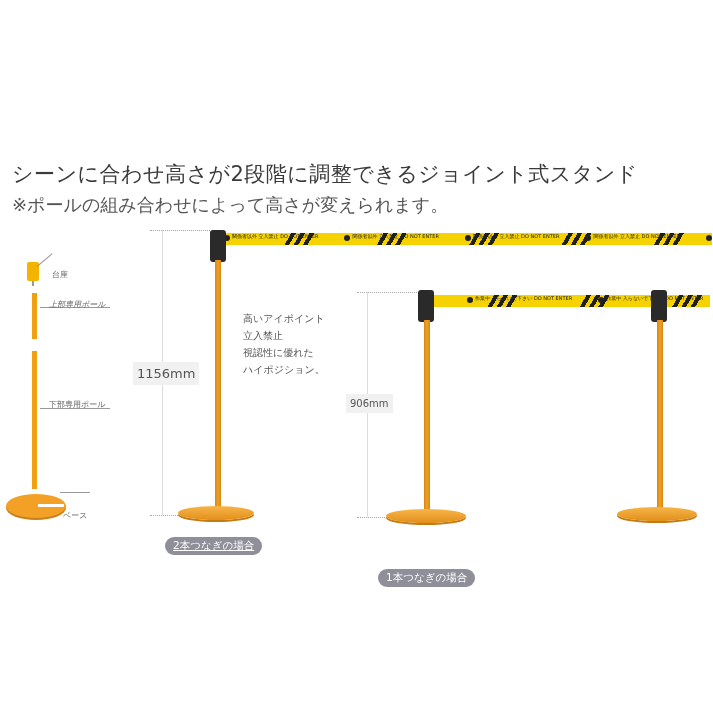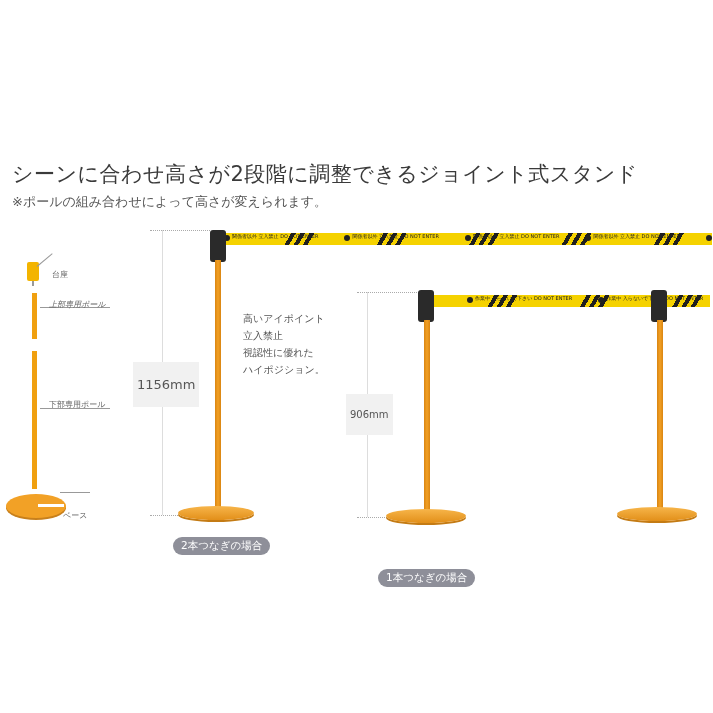--- a/index.html
+++ b/index.html
@@ -1,34 +1,34 @@
 <!DOCTYPE html>
 <html><head>
 <meta charset="utf-8">
 <style>
   html,body{margin:0;padding:0;background:#ffffff;}
   body{width:713px;height:713px;position:relative;overflow:hidden;font-family:"DejaVu Sans","Liberation Sans",sans-serif;color:#444;}
   .abs{position:absolute;}
   .title{left:12px;top:160px;font-size:21px;color:#3a3a3a;letter-spacing:0.5px;white-space:nowrap;}
-  .subtitle{left:12px;top:193px;font-size:13px;color:#555;white-space:nowrap;}
+  .subtitle{left:12px;top:193px;font-size:18px;color:#555;white-space:nowrap;}
 
   
   .part-head{left:27px;top:262px;width:12px;height:19px;background:#f3b400;border-radius:2px;}
   .part-pin{left:32px;top:281px;width:2px;height:5px;background:#999;}
   .part-upper{left:32px;top:293px;width:5px;height:46px;background:#f0a010;}
   .part-lower{left:32px;top:351px;width:5px;height:138px;background:#f0a010;}
   .part-base{left:6px;top:494px;width:60px;height:24px;border-radius:50%;background:#f2a126;box-shadow:0 2px 0 #c8801c;}
   .part-base-slot{left:38px;top:504px;width:26px;height:3px;background:#fff;}
   .part-label{font-size:8px;color:#666;white-space:nowrap;}
   .leader{height:1px;background:#999;}
 
   
   .dim-v{width:1px;background:#ddd;}
   .dim-dots{height:0;border-top:1px dotted #aaa;}
-  .dim-box{background:#f1f1f1;color:#555;padding:15px 4px;white-space:nowrap;}
+  .dim-box{background:#f1f1f1;color:#555;padding:4px 4px;white-space:nowrap;}
 
   
   .pole{width:6px;background:linear-gradient(90deg,#d98512,#f2a024,#d98512);}
   .cap{width:16px;height:32px;background:#2a2a2a;border-radius:3px;}
   .base-disc{height:14px;border-radius:50%;background:linear-gradient(#f7b54a,#e28f19);box-shadow:0 2px 0 #c47b14;}
   .tape{height:12px;background:repeating-linear-gradient(120deg,#f5d200 0 60px,#1f1f1f 60px 64px,#f5d200 64px 68px,#1f1f1f 68px 72px,#f5d200 72px 76px,#1f1f1f 76px 80px);overflow:hidden;white-space:nowrap;}
   .tape-label{display:inline-block;font-size:5px;color:#222;line-height:6px;margin-right:24px;vertical-align:top;padding-left:10px;position:relative;}
   .tape-label::before{content:"";position:absolute;left:2px;top:2px;width:6px;height:6px;border-radius:50%;background:#222;}
   .desc{font-size:10px;color:#555;line-height:17px;white-space:nowrap;}
   .pill{background:#8e8f99;color:#fff;font-size:10.5px;border-radius:10px;padding:2px 8px;white-space:nowrap;}
@@ -69,21 +69,21 @@
   <div class="abs cap" style="left:210px;top:230px;"></div>
   <div class="abs pole" style="left:215px;top:260px;height:248px;"></div>
   <div class="abs base-disc" style="left:178px;top:506px;width:76px;"></div>
 
   <div class="abs desc" style="left:243px;top:310px;">
     <div>高いアイポイント</div>
     <div>立入禁止</div>
     <div>視認性に優れた</div>
     <div>ハイポジション。</div>
   </div>
-  <div class="abs pill" style="left:173px;top:537px;">2本つなぎの場合</div>
+  <div class="abs pill" style="left:165px;top:537px;text-decoration:underline;">2本つなぎの場合</div>
 </div>
 
 <div>
   <div class="abs dim-dots" style="left:357px;top:292px;width:60px;"></div>
   <div class="abs dim-v" style="left:367px;top:292px;height:225px;"></div>
   <div class="abs dim-dots" style="left:357px;top:517px;width:40px;"></div>
   <div class="abs dim-box" style="left:346px;top:394px;font-size:10px;">906mm</div>
 
   <div class="abs tape" style="left:425px;top:295px;width:285px;">
     <span class="tape-label" style="margin-left:40px;">作業中 入らないで下さい DO NOT ENTER</span><span class="tape-label">作業中 入らないで下さい DO NOT ENTER</span>

